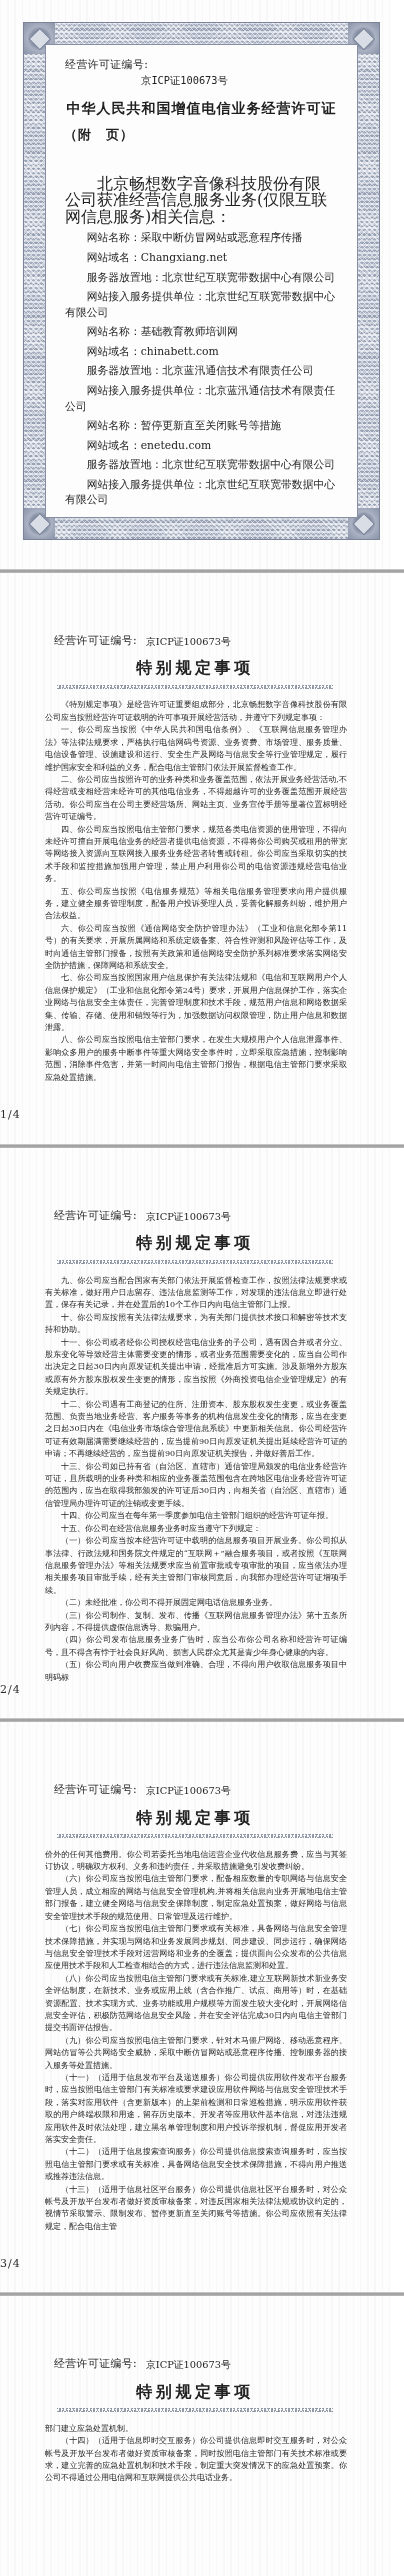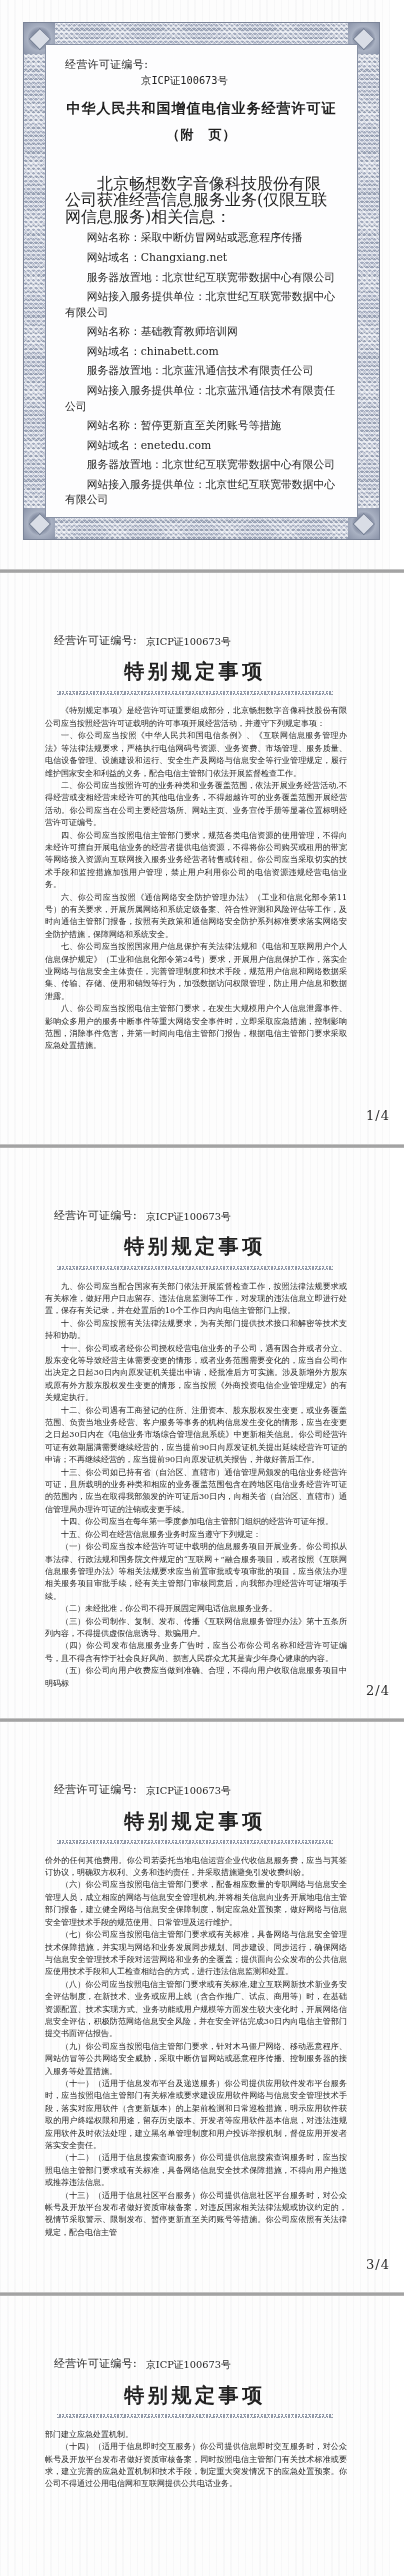--- a/index.html
+++ b/index.html
@@ -41,48 +41,48 @@
     content:""; position:absolute; inset:7.7px; background:#d9dde6;
     transform:rotate(45deg); border:1px solid #6f7a90;
   }
   .corner.tl { left:0; top:0; } .corner.tr { right:0; top:0; }
   .corner.bl { left:0; bottom:0; } .corner.br { right:0; bottom:0; }
 
   .cert-license { margin:2.1px 0 0 1px; }
   .cert-license .lbl { font-size:10.8px; letter-spacing:0.5px; }
   .cert-license .val { font-size:10.3px; margin:2.1px 0 0 76px; font-family:"DejaVu Sans Mono","Liberation Mono",serif; }
   .cert-title { margin:12.4px 0 0; text-align:center; font-size:14px; font-weight:700; letter-spacing:1px; }
-  .cert-subtitle { margin:7.2px 0 0; text-align:center; font-size:13px; font-weight:700; letter-spacing:1px; }
+  .cert-subtitle { margin:7.2px 0 0; text-align:left; font-size:13px; font-weight:700; letter-spacing:1px; }
   .cert-intro { margin:32px 3.1px 0 1px; font-size:16px; line-height:16.5px; text-indent:2em; }
   .entries { margin:5.2px 3.1px 0 1px; }
   .entry { margin:4.1px 0 0; font-size:10.8px; line-height:15.5px; text-indent:2em; }
 
   
   .prov.p2 { height:571px; } .prov.p3 { height:570px; }
   .prov.p4 { height:570px; } .prov.p5 { height:575px; }
   .prov-head { margin:61px 0 0 54px; }
   .prov-head .lbl { font-size:10.8px; letter-spacing:0.5px; }
   .prov-head .val { font-size:9.8px; margin-left:6.2px; position:relative; top:1px; }
-  .prov-title { margin:10.3px 0 0; text-align:center; font-size:20px; font-weight:700; letter-spacing:3.6px; color:#222; }
+  .prov-title { margin:10.3px 0 0; text-align:center; font-size:16px; font-weight:700; letter-spacing:3.6px; color:#222; }
   .squiggle {
     width:276px; height:4.6px; margin:5.2px auto 0;
     background:
       repeating-linear-gradient(65deg, #99a0ae 0 1px, rgba(0,0,0,0) 1px 3.1px),
       repeating-linear-gradient(-65deg, #8d95a4 0 1px, rgba(0,0,0,0) 1px 3.1px);
   }
   .prov-body {
     margin:10.3px 43px 0 45px;
     font-size:8px; line-height:12.4px; text-align:justify;
     color:#242424;
   }
   .para { margin:0; text-indent:2em; }
   .para.noindent { text-indent:0; }
   .page-num {
     position:absolute; left:0; right:0; top:535px;
-    text-align:right; font-size:13px; letter-spacing:1px; color:#2b2b2b;
+    text-align:left; font-size:11px; letter-spacing:1px; color:#2b2b2b;
   }
 </style>
 </head>
 <body>
 
 <div>
 
   <section class="page page-cover">
     <div class="cert-frame">
       <div class="corner tl"></div>
@@ -122,20 +122,21 @@
       <span class="lbl">经营许可证编号:</span>
       <span class="val">京ICP证100673号</span>
     </div>
     <h2 class="prov-title">特别规定事项</h2>
     <div class="squiggle"></div>
     <div class="prov-body">
         <p class="para">《特别规定事项》是经营许可证重要组成部分，北京畅想数字音像科技股份有限公司应当按照经营许可证载明的许可事项开展经营活动，并遵守下列规定事项：</p>
         <p class="para">一、你公司应当按照《中华人民共和国电信条例》、《互联网信息服务管理办法》等法律法规要求，严格执行电信网码号资源、业务资费、市场管理、服务质量、电信设备管理、设施建设和运行、安全生产及网络与信息安全等行业管理规定，履行维护国家安全和利益的义务，配合电信主管部门依法开展监督检查工作。</p>
         <p class="para">二、你公司应当按照许可的业务种类和业务覆盖范围，依法开展业务经营活动,不得经营或变相经营未经许可的其他电信业务，不得超越许可的业务覆盖范围开展经营活动。你公司应当在公司主要经营场所、网站主页、业务宣传手册等显著位置标明经营许可证编号。</p>
         <p class="para">四、你公司应当按照电信主管部门要求，规范各类电信资源的使用管理，不得向未经许可擅自开展电信业务的经营者提供电信资源，不得将你公司购买或租用的带宽等网络接入资源向互联网接入服务业务经营者转售或转租。你公司应当采取切实的技术手段和监控措施加强用户管理，禁止用户利用你公司的电信资源违规经营电信业务。</p>
+        <p class="para">五、你公司应当按照《电信服务规范》等相关电信服务管理要求向用户提供服务，建立健全服务管理制度，配备用户投诉受理人员，妥善化解服务纠纷，维护用户合法权益。</p>
         <p class="para">六、你公司应当按照《通信网络安全防护管理办法》（工业和信息化部令第11号）的有关要求，开展所属网络和系统定级备案、符合性评测和风险评估等工作，及时向通信主管部门报备，按照有关政策和通信网络安全防护系列标准要求落实网络安全防护措施，保障网络和系统安全。</p>
         <p class="para">七、你公司应当按照国家用户信息保护有关法律法规和《电信和互联网用户个人信息保护规定》（工业和信息化部令第24号）要求，开展用户信息保护工作，落实企业网络与信息安全主体责任，完善管理制度和技术手段，规范用户信息和网络数据采集、传输、存储、使用和销毁等行为，加强数据访问权限管理，防止用户信息和数据泄露。</p>
         <p class="para">八、你公司应当按照电信主管部门要求，在发生大规模用户个人信息泄露事件、影响众多用户的服务中断事件等重大网络安全事件时，立即采取应急措施，控制影响范围，消除事件危害，并第一时间向电信主管部门报告，根据电信主管部门要求采取应急处置措施。</p>
       </div>
     <div class="page-num">1/4</div>
   </section>
 
   <div class="page-sep"></div>
 
   <section class="page prov p3">

